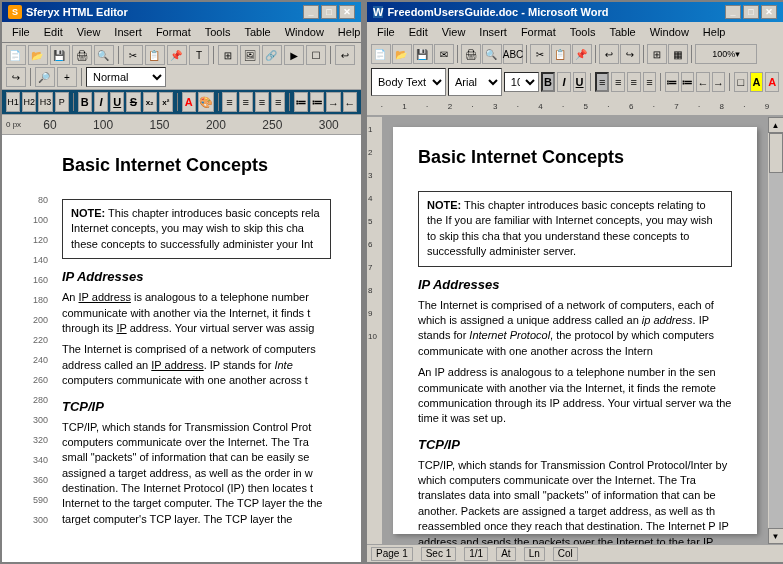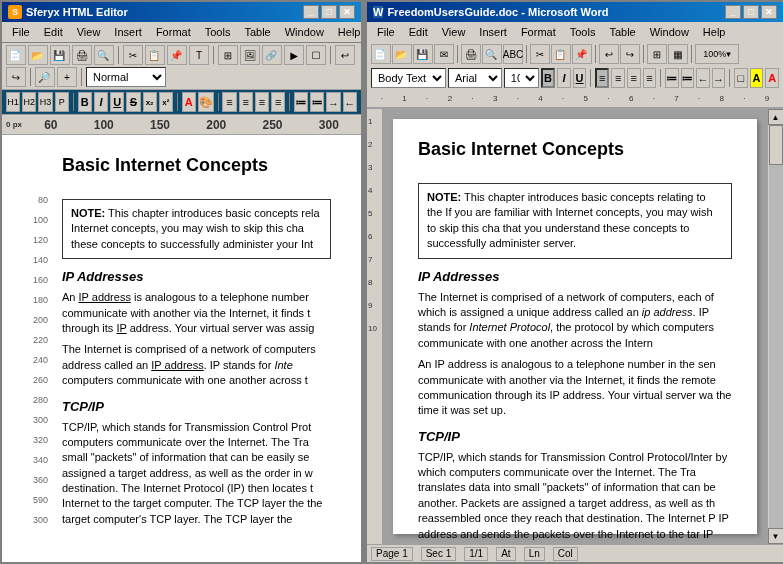--- a/index.html
+++ b/index.html
@@ -122,21 +122,20 @@
     .ruler {
       background: #d4d0c8;
       height: 20px;
       border-bottom: 1px solid #a0a0a0;
       display: flex;
       align-items: center;
       padding: 0 4px;
       font-size: 9px;
       color: #333;
       overflow: hidden;
-      font-weight: bold;
     }
 
     .editor-area {
       flex: 1;
       background: white;
       overflow-y: auto;
       padding: 10px 20px;
       position: relative;
       display: flex;
     }
@@ -261,21 +260,21 @@
       border: 1px solid #a0a0a0;
       display: flex;
       align-items: center;
       justify-content: center;
       cursor: pointer;
       font-size: 11px;
       font-weight: bold;
     }
 
     .font-select {
-      height: 20px;
+      height: 28px;
       font-size: 11px;
       border: 1px inset #808080;
       background: white;
       padding: 0 2px;
     }
 
     .font-size-select {
       width: 35px;
       height: 20px;
       font-size: 11px;
@@ -567,21 +566,21 @@
       <div class="toolbar-btn">✂</div>
       <div class="toolbar-btn">📋</div>
       <div class="toolbar-btn">📌</div>
       <div class="toolbar-separator"></div>
       <div class="toolbar-btn">↩</div>
       <div class="toolbar-btn">↪</div>
       <div class="toolbar-separator"></div>
       <div class="toolbar-btn">⊞</div>
       <div class="toolbar-btn">▦</div>
       <div class="toolbar-separator"></div>
-      <div class="toolbar-btn" style="width:44px;font-size:9px">100%▾</div>
+      <div class="toolbar-btn" style="width:62px;font-size:9px">100%▾</div>
     </div>
 
     <div class="word-toolbar-row2">
       <select class="font-select" style="width:80px">
         <option>Body Text</option>
       </select>
       <select class="font-select" style="width:80px">
         <option>Arial</option>
       </select>
       <select class="font-size-select">

